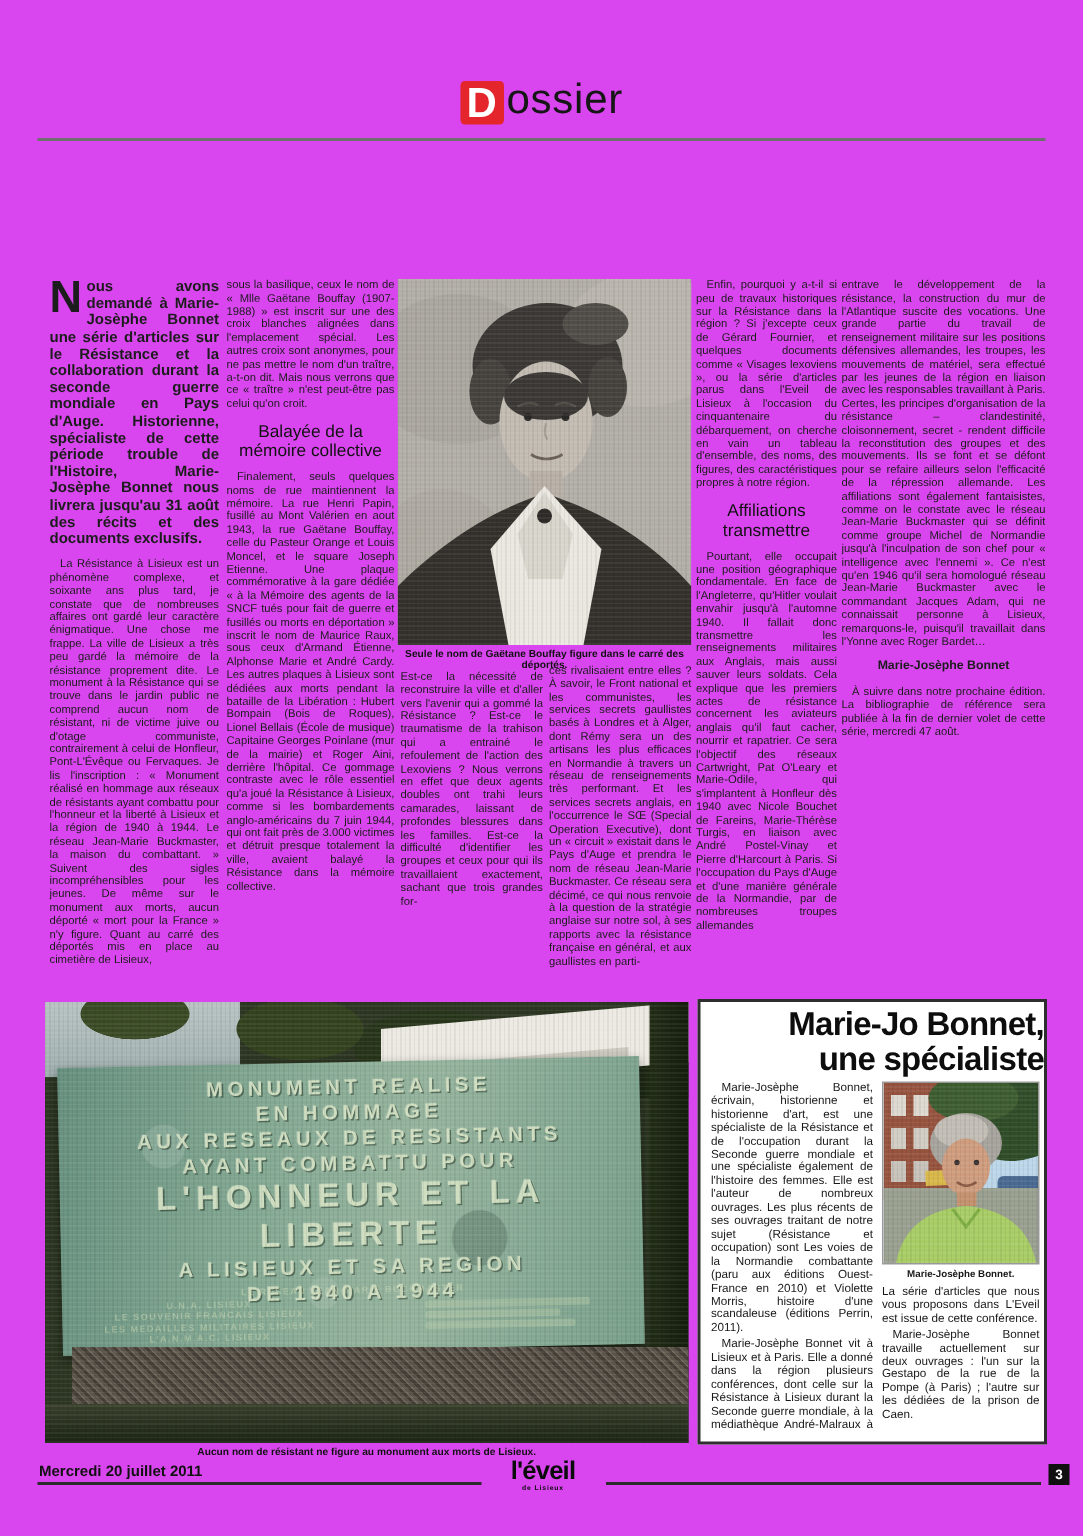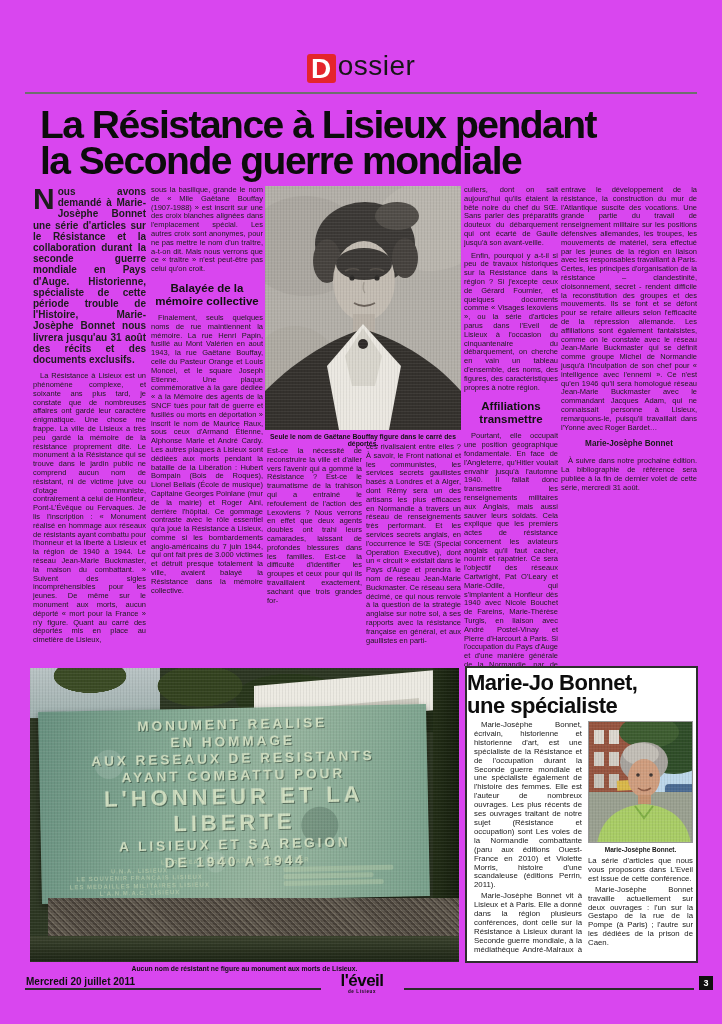--- a/index.html
+++ b/index.html
@@ -20,21 +20,21 @@
   .col p{margin:0 0 4px;}
   .ind{text-indent:7px;}
   #col1{left:33px;width:113px;}
   #col2{left:151px;width:112px;}
   #col3{left:267px;width:95px;top:447px;height:218px;}
   #col4{left:366px;width:95px;top:443px;height:222px;}
   #col5{left:464px;width:94px;}
   #col6{left:561px;width:136px;}
   .intro{font-size:10px;line-height:11.2px;font-weight:bold;margin-bottom:7px !important;}
   .dropcap{float:left;font-size:30px;line-height:24px;padding:1px 3px 0 0;font-weight:bold;}
-  .subhead{font-weight:bold;font-size:11.5px;line-height:13px;text-align:center;white-space:pre-line;
+  .subhead{font-weight:normal;font-size:11.5px;line-height:13px;text-align:center;white-space:pre-line;
            margin:8px 0 6px !important;text-indent:0;color:#111;}
   .ital{}
   .signature{text-align:center;font-weight:bold;font-size:8.2px;margin:8px 0 8px !important;text-indent:0;}
   
   .photo-grain::after{content:"";position:absolute;inset:0;pointer-events:none;
      background-image:repeating-linear-gradient(0deg,rgba(255,255,255,.06) 0 1px,transparent 1px 3px),
                       repeating-linear-gradient(90deg,rgba(0,0,0,.06) 0 1px,transparent 1px 3px);}
   .photo-portrait{position:absolute;left:265px;top:186px;width:196px;height:244px;overflow:hidden;}
   .portrait-caption{position:absolute;left:261px;top:433px;width:204px;text-align:center;}
   .caption{font-size:6.8px;font-weight:bold;color:#111;}
@@ -64,21 +64,21 @@
   .m-small-row{display:flex;justify-content:space-between;padding:0 36px 0 28px;}
   .m-small-left{text-align:center;}
   .m-blur-bar{width:110px;height:5px;margin:2px 0;background:rgba(198,214,178,.35);border-radius:2px;}
   .m-granite{position:absolute;left:18px;top:230px;width:411px;height:40px;
      background:repeating-linear-gradient(45deg,#5b544a 0 2px,#463f37 2px 4px,#6b6458 4px 5px);}
   .m-bottom{position:absolute;left:0;top:268px;width:429px;height:26px;background:linear-gradient(180deg,#39412c,#1c2414);}
   .monument-caption{position:absolute;left:30px;top:965px;width:429px;text-align:center;}
   
   .sidebar{position:absolute;left:465px;top:666px;width:233px;height:297px;border:2px solid #2e2e2e;
            box-sizing:border-box;background:#fff;}
-  .sb-title{margin:3px 0 2px;text-align:left;font-size:22px;line-height:23px;font-weight:bold;
+  .sb-title{margin:3px 0 2px;text-align:right;font-size:22px;line-height:23px;font-weight:bold;
             letter-spacing:-.5px;white-space:pre-line;color:#0d0d0d;}
   .sb-left{position:absolute;left:7px;top:53px;width:108px;height:234px;font-size:7.8px;line-height:8.9px;
            text-align:justify;overflow:hidden;}
   .sb-left p{margin:0 0 2px;}
   .sb-right{position:absolute;left:121px;top:53px;width:105px;}
   .sb-photo{position:relative;width:105px;height:122px;overflow:hidden;border:1px solid #999;box-sizing:border-box;}
   .sb-photo-caption{text-align:center;font-size:6.5px;font-weight:bold;margin:3px 0 4px;}
   .sb-right-text{font-size:7.8px;line-height:8.9px;text-align:justify;}
   .sb-right-text p{margin:0 0 2px;}
   
@@ -93,30 +93,28 @@
 </style>
 </head>
 <body>
 
 <div class="page">
 
   <div class="dossier">
     <span class="d-box">D</span><span class="d-rest">ossier</span>
   </div>
   <div class="top-rule"></div>
-  <h1 class="headline">La Résistance à Lisieux pendant
-la Seconde guerre mondiale</h1>
 
   <div class="col" id="col1">
     <p class="intro"><span class="dropcap">N</span><span>ous avons demandé à Marie-Josèphe Bonnet une série d'articles sur le Résistance et la collaboration durant la seconde guerre mondiale en Pays d'Auge. Historienne, spécialiste de cette période trouble de l'Histoire, Marie-Josèphe Bonnet nous livrera jusqu'au 31 août des récits et des documents exclusifs.</span></p>
     <p class="ind"><span>La Résistance à Lisieux est un phénomène complexe, et soixante ans plus tard, je constate que de nombreuses affaires ont gardé leur caractère énigmatique. Une chose me frappe. La ville de Lisieux a très peu gardé la mémoire de la résistance proprement dite. Le monument à la Résistance qui se trouve dans le jardin public ne comprend aucun nom de résistant, ni de victime juive ou d'otage communiste, contrairement à celui de Honfleur, Pont-L'Évêque ou Fervaques. Je lis l'inscription : « </span><span class="ital">Monument réalisé en hommage aux réseaux de résistants ayant combattu pour l'honneur et la liberté à Lisieux et la région de 1940 à 1944. Le réseau Jean-Marie Buckmaster, la maison du combattant.</span><span> » Suivent des sigles incompréhensibles pour les jeunes. De même sur le monument aux morts, aucun déporté « mort pour la France » n'y figure. Quant au carré des déportés mis en place au cimetière de Lisieux,</span></p>
   </div>
 
   <div class="col" id="col2">
-    <p><span>sous la basilique, grande le nom de « </span><span class="ital">Mlle Gaëtane Bouffay (1907-1988)</span><span> » est inscrit sur une des croix blanches alignées dans l'emplacement spécial. Les autres croix sont anonymes, pour ne pas mettre le nom d'un traître, a-t-on dit. Mais nous verrons que ce « traître » n'est peut-être pas celui qu'on croit.</span></p>
+    <p><span>sous la basilique, ceux le nom de « </span><span class="ital">Mlle Gaëtane Bouffay (1907-1988)</span><span> » est inscrit sur une des croix blanches alignées dans l'emplacement spécial. Les autres croix sont anonymes, pour ne pas mettre le nom d'un traître, a-t-on dit. Mais nous verrons que ce « traître » n'est peut-être pas celui qu'on croit.</span></p>
     <p class="subhead">Balayée de la
 mémoire collective</p>
     <p class="ind"><span>Finalement, seuls quelques noms de rue maintiennent la mémoire. La rue Henri Papin, fusillé au Mont Valérien en aout 1943, la rue Gaëtane Bouffay, celle du Pasteur Orange et Louis Moncel, et le square Joseph Etienne. Une plaque commémorative à la gare dédiée « </span><span class="ital">à la Mémoire des agents de la SNCF tués pour fait de guerre et fusillés ou morts en déportation</span><span> » inscrit le nom de Maurice Raux, sous ceux d'Armand Étienne, Alphonse Marie et André Cardy. Les autres plaques à Lisieux sont dédiées aux morts pendant la bataille de la Libération : Hubert Bompain (Bois de Roques), Lionel Bellais (École de musique) Capitaine Georges Poinlane (mur de la mairie) et Roger Aini, derrière l'hôpital. Ce gommage contraste avec le rôle essentiel qu'a joué la Résistance à Lisieux, comme si les bombardements anglo-américains du 7 juin 1944, qui ont fait près de 3.000 victimes et détruit presque totalement la ville, avaient balayé la Résistance dans la mémoire collective.</span></p>
   </div>
 
   <div class="photo-portrait photo-grain">
     <svg width="196" height="244" viewBox="0 0 196 244">
       <rect width="196" height="244" fill="#b3afa8"></rect>
       <ellipse cx="40" cy="60" rx="60" ry="50" fill="#a8a49c" opacity=".7"></ellipse>
       <ellipse cx="165" cy="40" rx="55" ry="45" fill="#bdb9b1" opacity=".7"></ellipse>
@@ -144,31 +142,30 @@
 
   <div class="col" id="col3">
     <p>Est-ce la nécessité de reconstruire la ville et d'aller vers l'avenir qui a gommé la Résistance ? Est-ce le traumatisme de la trahison qui a entrainé le refoulement de l'action des Lexoviens ? Nous verrons en effet que deux agents doubles ont trahi leurs camarades, laissant de profondes blessures dans les familles. Est-ce la difficulté d'identifier les groupes et ceux pour qui ils travaillaient exactement, sachant que trois grandes for-</p>
   </div>
 
   <div class="col" id="col4">
     <p>ces rivalisaient entre elles ? À savoir, le Front national et les communistes, les services secrets gaullistes basés à Londres et à Alger, dont Rémy sera un des artisans les plus efficaces en Normandie à travers un réseau de renseignements très performant. Et les services secrets anglais, en l'occurrence le SŒ (Special Operation Executive), dont un « circuit » existait dans le Pays d'Auge et prendra le nom de réseau Jean-Marie Buckmaster. Ce réseau sera décimé, ce qui nous renvoie à la question de la stratégie anglaise sur notre sol, à ses rapports avec la résistance française en général, et aux gaullistes en parti-</p>
   </div>
 
   <div class="col" id="col5">
-    <p>culiers, dont on sait aujourd'hui qu'ils étaient la bête noire du chef du SŒ. Sans parler des préparatifs douteux du débarquement qui ont écarté de Gaulle jusqu'à son avant-veille.</p>
     <p class="ind">Enfin, pourquoi y a-t-il si peu de travaux historiques sur la Résistance dans la région ? Si j'excepte ceux de Gérard Fournier, et quelques documents comme « Visages lexoviens », ou la série d'articles parus dans l'Eveil de Lisieux à l'occasion du cinquantenaire du débarquement, on cherche en vain un tableau d'ensemble, des noms, des figures, des caractéristiques propres à notre région.</p>
     <p class="subhead">Affiliations
 transmettre</p>
     <p class="ind">Pourtant, elle occupait une position géographique fondamentale. En face de l'Angleterre, qu'Hitler voulait envahir jusqu'à l'automne 1940. Il fallait donc transmettre les renseignements militaires aux Anglais, mais aussi sauver leurs soldats. Cela explique que les premiers actes de résistance concernent les aviateurs anglais qu'il faut cacher, nourrir et rapatrier. Ce sera l'objectif des réseaux Cartwright, Pat O'Leary et Marie-Odile, qui s'implantent à Honfleur dès 1940 avec Nicole Bouchet de Fareins, Marie-Thérèse Turgis, en liaison avec André Postel-Vinay et Pierre d'Harcourt à Paris. Si l'occupation du Pays d'Auge et d'une manière générale de la Normandie, par de nombreuses troupes allemandes</p>
   </div>
 
   <div class="col" id="col6">
     <p>entrave le développement de la résistance, la construction du mur de l'Atlantique suscite des vocations. Une grande partie du travail de renseignement militaire sur les positions défensives allemandes, les troupes, les mouvements de matériel, sera effectué par les jeunes de la région en liaison avec les responsables travaillant à Paris. Certes, les principes d'organisation de la résistance – clandestinité, cloisonnement, secret - rendent difficile la reconstitution des groupes et des mouvements. Ils se font et se défont pour se refaire ailleurs selon l'efficacité de la répression allemande. Les affiliations sont également fantaisistes, comme on le constate avec le réseau Jean-Marie Buckmaster qui se définit comme groupe Michel de Normandie jusqu'à l'inculpation de son chef pour « intelligence avec l'ennemi ». Ce n'est qu'en 1946 qu'il sera homologué réseau Jean-Marie Buckmaster avec le commandant Jacques Adam, qui ne connaissait personne à Lisieux, remarquons-le, puisqu'il travaillait dans l'Yonne avec Roger Bardet…</p>
     <p class="signature">Marie-Josèphe Bonnet</p>
-    <p class="ind">À suivre dans notre prochaine édition. La bibliographie de référence sera publiée à la fin de dernier volet de cette série, mercredi 31 août.</p>
+    <p class="ind">À suivre dans notre prochaine édition. La bibliographie de référence sera publiée à la fin de dernier volet de cette série, mercredi 47 août.</p>
   </div>
 
   <div class="monument photo-grain">
     <div class="m-sky"></div>
     <div class="m-foliage"></div>
     <div class="m-slab1"></div>
     <div class="m-slab2"></div>
     <div class="m-trunk"></div>
     <div class="m-plaque">
       <div class="m-text">

